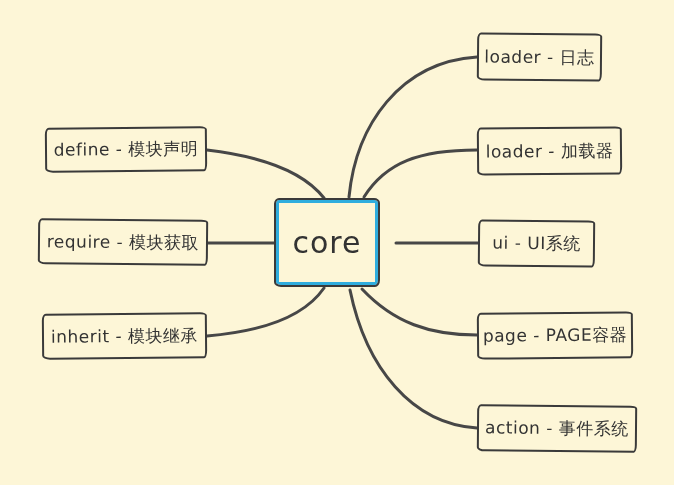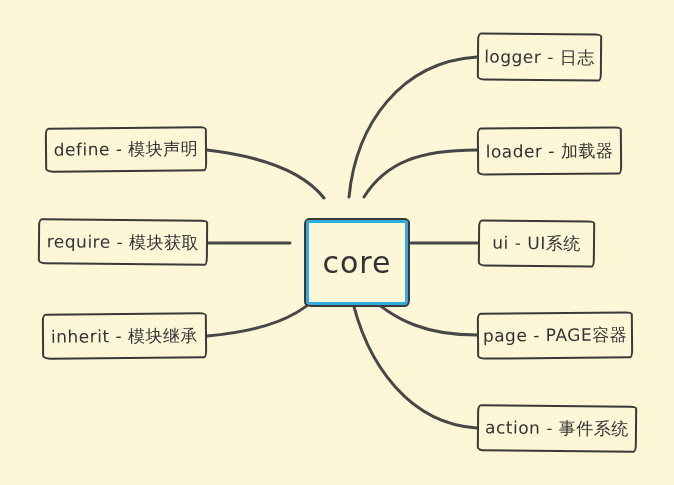--- a/index.html
+++ b/index.html
@@ -57,21 +57,21 @@
   }
   
   .pos-define  { left: 45px;  top: 127px; width: 162px; height: 45px; }
   .pos-require { left: 38px;  top: 219px; width: 170px; height: 46px; }
   .pos-inherit { left: 42px;  top: 313px; width: 165px; height: 46px; }
   .pos-logger  { left: 477px; top: 33px;  width: 125px; height: 48px; }
   .pos-loader  { left: 477px; top: 127px; width: 145px; height: 48px; }
   .pos-ui      { left: 478px; top: 220px; width: 117px; height: 47px; }
   .pos-page    { left: 477px; top: 312px; width: 156px; height: 47px; }
   .pos-action  { left: 477px; top: 405px; width: 160px; height: 47px; }
-  .pos-core    { left: 304px; top: 198px; width: 106px; height: 89px; margin-top: 20px; }
+  .pos-core    { left: 274px; top: 198px; width: 106px; height: 89px; }
 </style>
 </head>
 <body>
 
 <div class="canvas">
 
   <svg class="connectors" viewBox="0 0 674 485" xmlns="http://www.w3.org/2000/svg">
     <path d="M 207,150 C 258,156 302,170 324,198"></path>
     <path d="M 208,243 L 290,243"></path>
     <path d="M 207,336 C 255,332 302,320 324,288"></path>
@@ -92,21 +92,21 @@
 
   <div class="node pos-inherit r1">
     <span>inherit - 模块继承</span>
   </div>
 
   <div class="node core pos-core">
     <span>core</span>
   </div>
 
   <div class="node pos-logger r2">
-    <span>logger - 日志</span>
+    <span>loader - 日志</span>
   </div>
 
   <div class="node pos-loader r1">
     <span>loader - 加载器</span>
   </div>
 
   <div class="node pos-ui r2">
     <span>ui - UI系统</span>
   </div>
 

